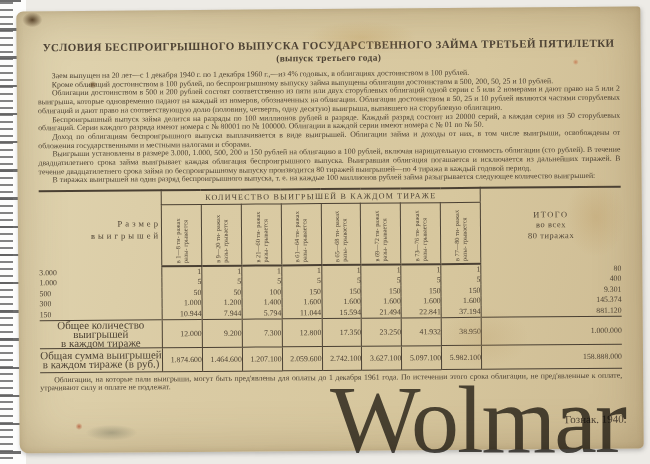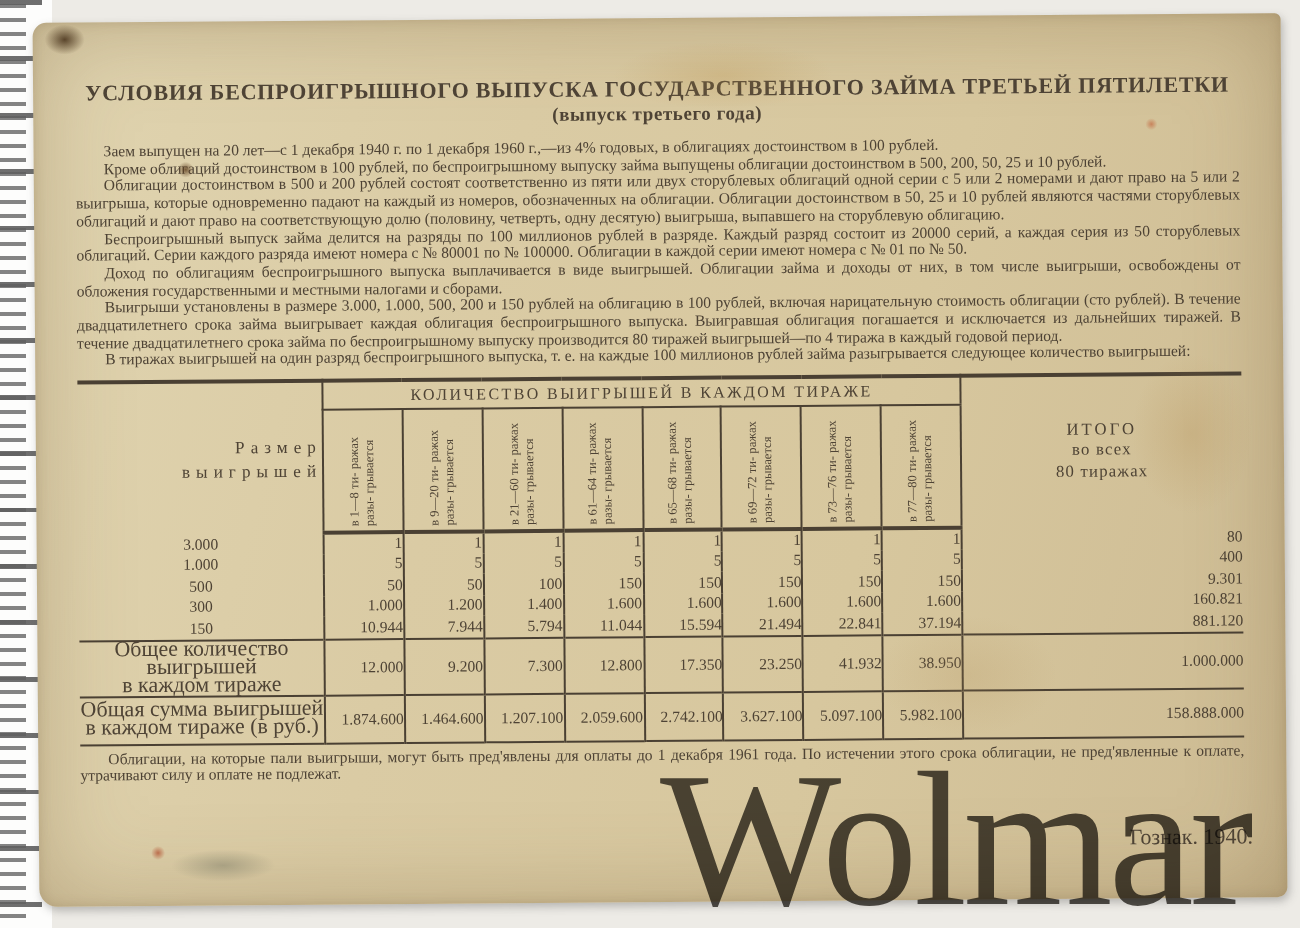--- a/index.html
+++ b/index.html
@@ -42,21 +42,21 @@
   .group-head{border-left:1.1px solid #4a4033;border-bottom:1px solid #4a4033;
     text-align:center;font-size:8px;letter-spacing:1.2px;font-weight:bold;height:13px;}
   .size-head{width:122px;vertical-align:middle;text-align:right;}
   .size-head span{display:block;font-size:8.6px;letter-spacing:3px;line-height:12px;}
   .total-head{width:140px;border-left:1.4px solid #4a4033;vertical-align:middle;text-align:center;}
   .total-head span{display:block;font-size:8.4px;line-height:10.5px;letter-spacing:.6px;}
   .total-head span:first-child{letter-spacing:1.5px;}
   th.vcol{width:40px;border-left:1.1px solid #4a4033;border-bottom:2px solid #4a4033;vertical-align:middle;height:60px;}
   th.vcol .vhead{writing-mode:vertical-rl;transform:rotate(180deg);margin:0 auto;
     font-size:6.3px;line-height:7.6px;height:56px;text-align:left;}
-  td.c-size{text-align:center;padding-right:38px;height:10.5px;}
+  td.c-size{text-align:left;padding-right:38px;height:10.5px;}
   td.c-num{border-left:1.1px solid #4a4033;text-align:right;padding-right:9px;}
   td.c-total{border-left:1.4px solid #4a4033;text-align:right;padding-right:24px;}
   tr.summary td{border-top:1.6px solid #4a4033;height:23px;}
   td.c-label{text-align:center;font-size:11px;line-height:9px;}
   td.c-label span{display:block;}
 
   .closing{margin:3px 21px 0;font-size:7.8px;line-height:8.7px;text-align:justify;}
   .closing p{margin:0;text-indent:14px;}
   .imprint{position:absolute;right:17px;top:406px;font-size:11px;}
 
@@ -178,21 +178,21 @@
           <tr>
             <td class="c-size">300</td>
             <td class="c-num">1.000</td>
             <td class="c-num">1.200</td>
             <td class="c-num">1.400</td>
             <td class="c-num">1.600</td>
             <td class="c-num">1.600</td>
             <td class="c-num">1.600</td>
             <td class="c-num">1.600</td>
             <td class="c-num">1.600</td>
-            <td class="c-total">160.821</td>
+            <td class="c-total">145.374</td>
           </tr>
           <tr>
             <td class="c-size">150</td>
             <td class="c-num">10.944</td>
             <td class="c-num">7.944</td>
             <td class="c-num">5.794</td>
             <td class="c-num">11.044</td>
             <td class="c-num">15.594</td>
             <td class="c-num">21.494</td>
             <td class="c-num">22.841</td>

